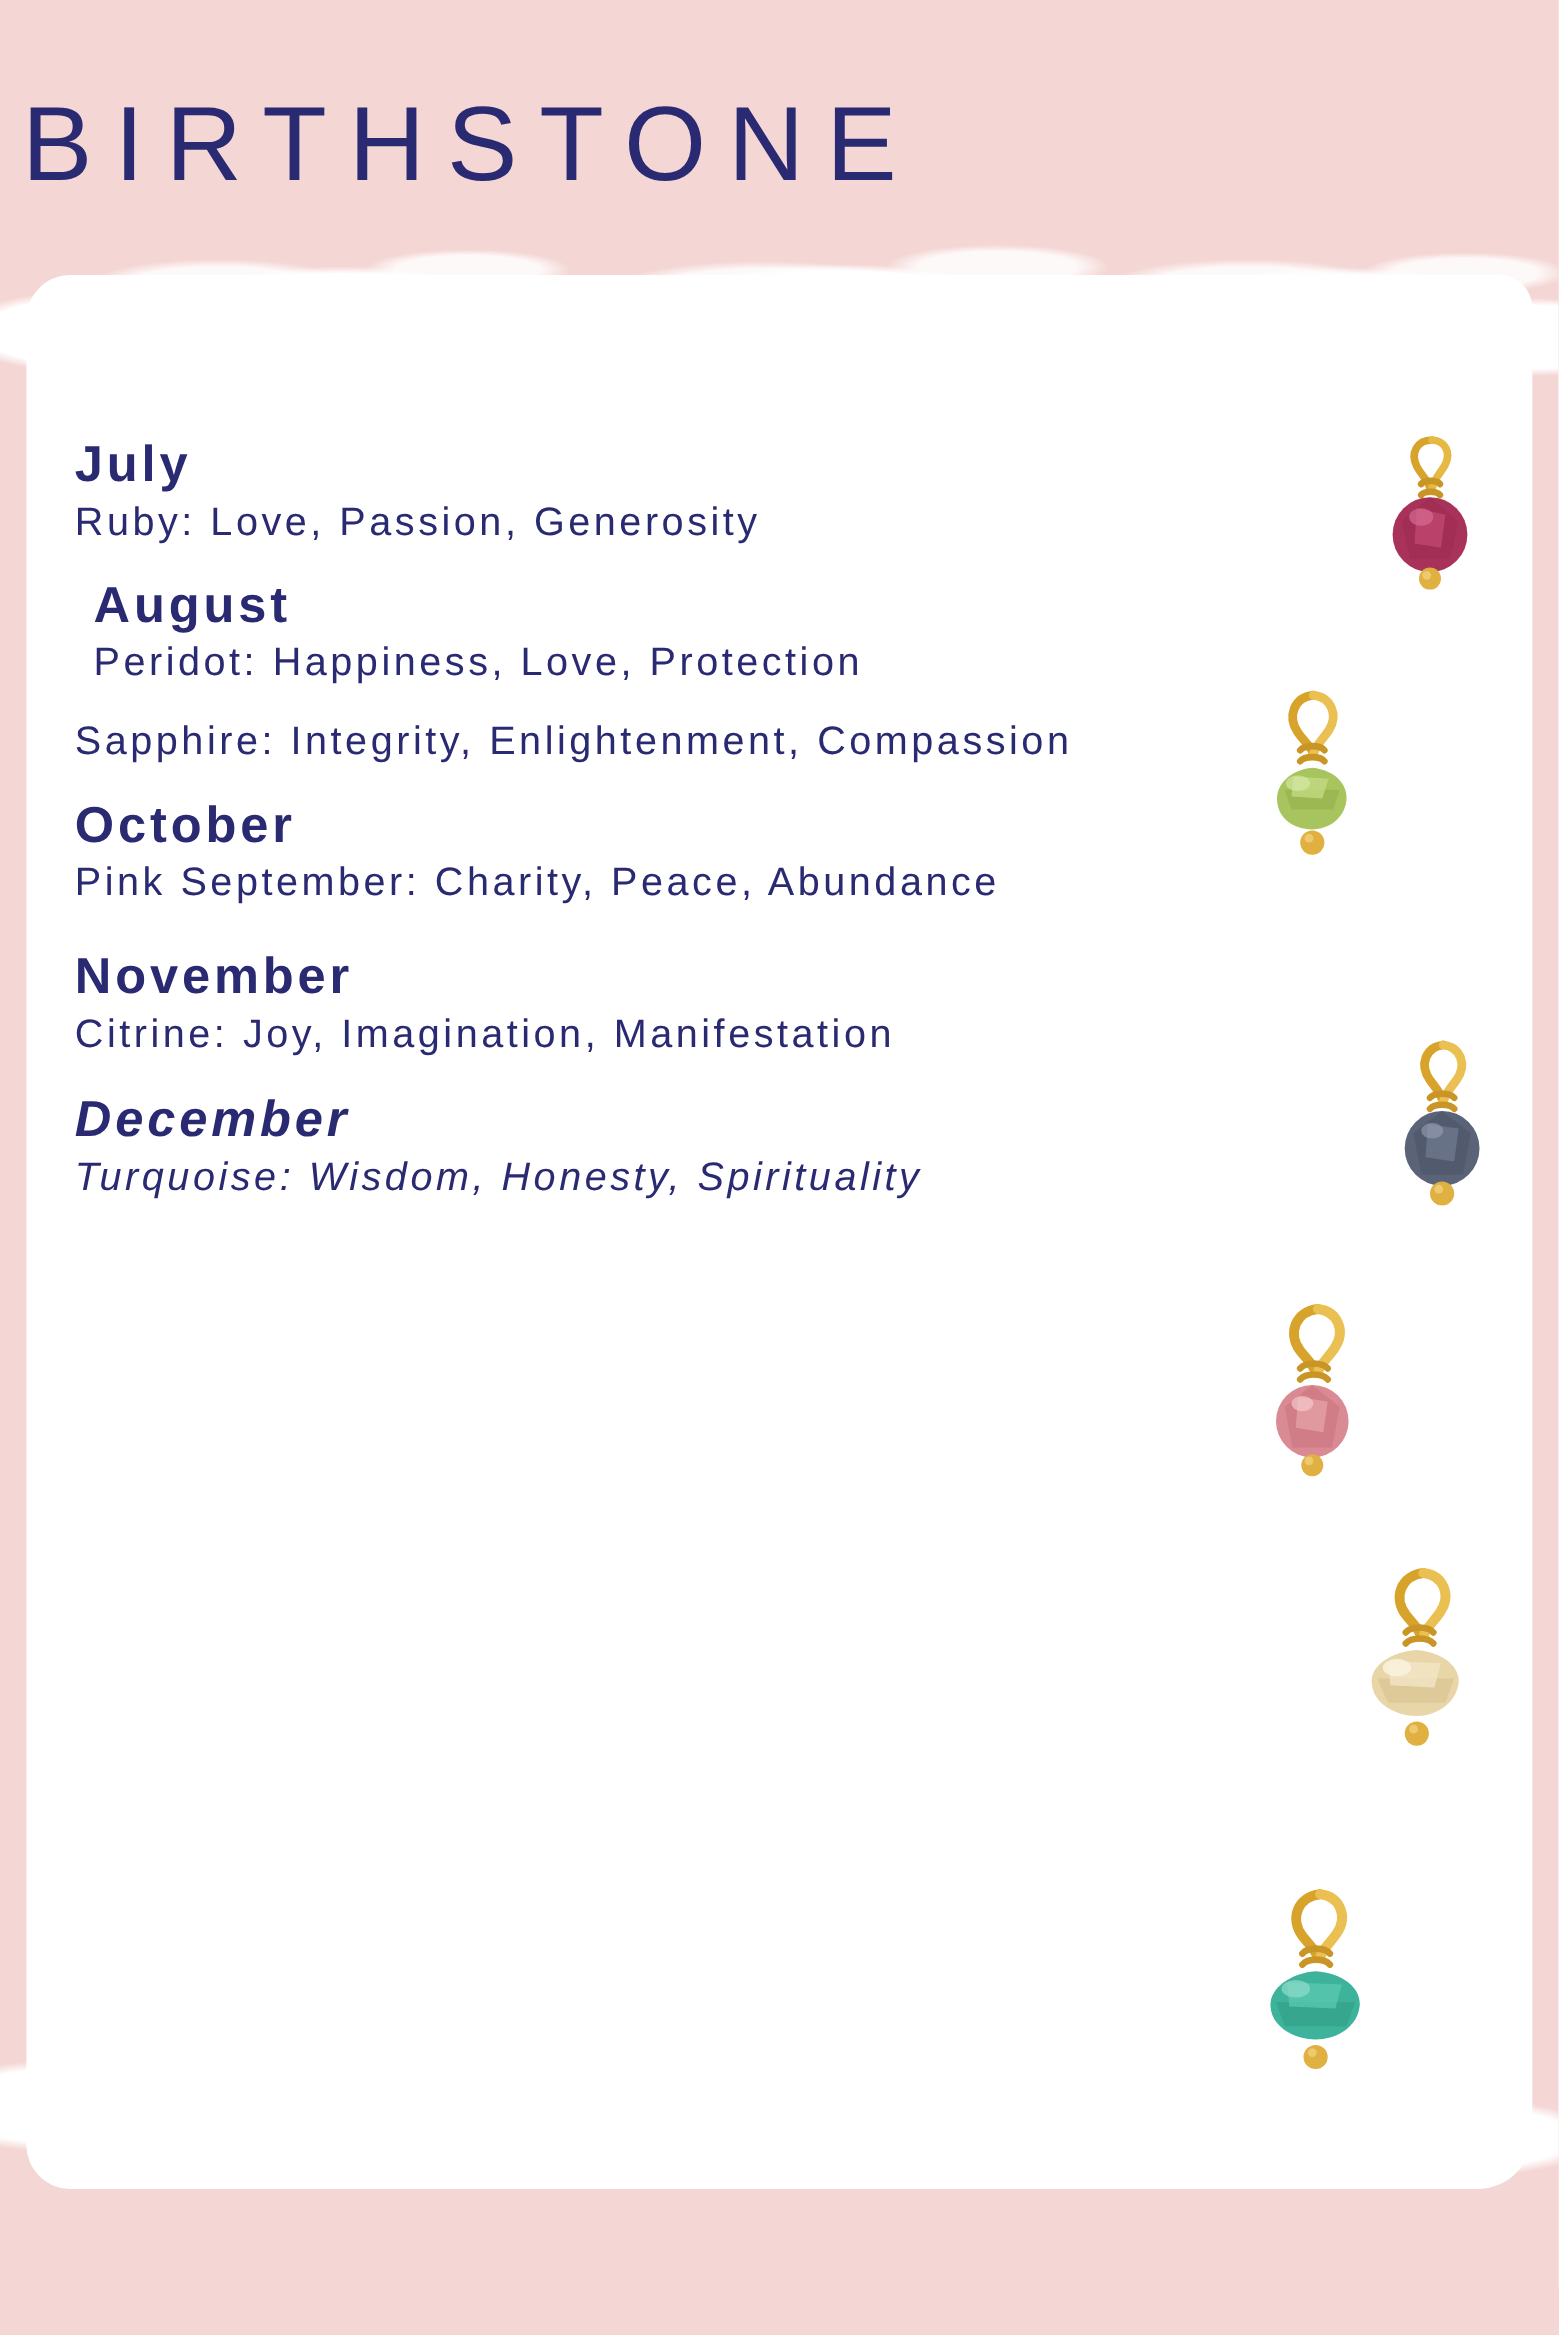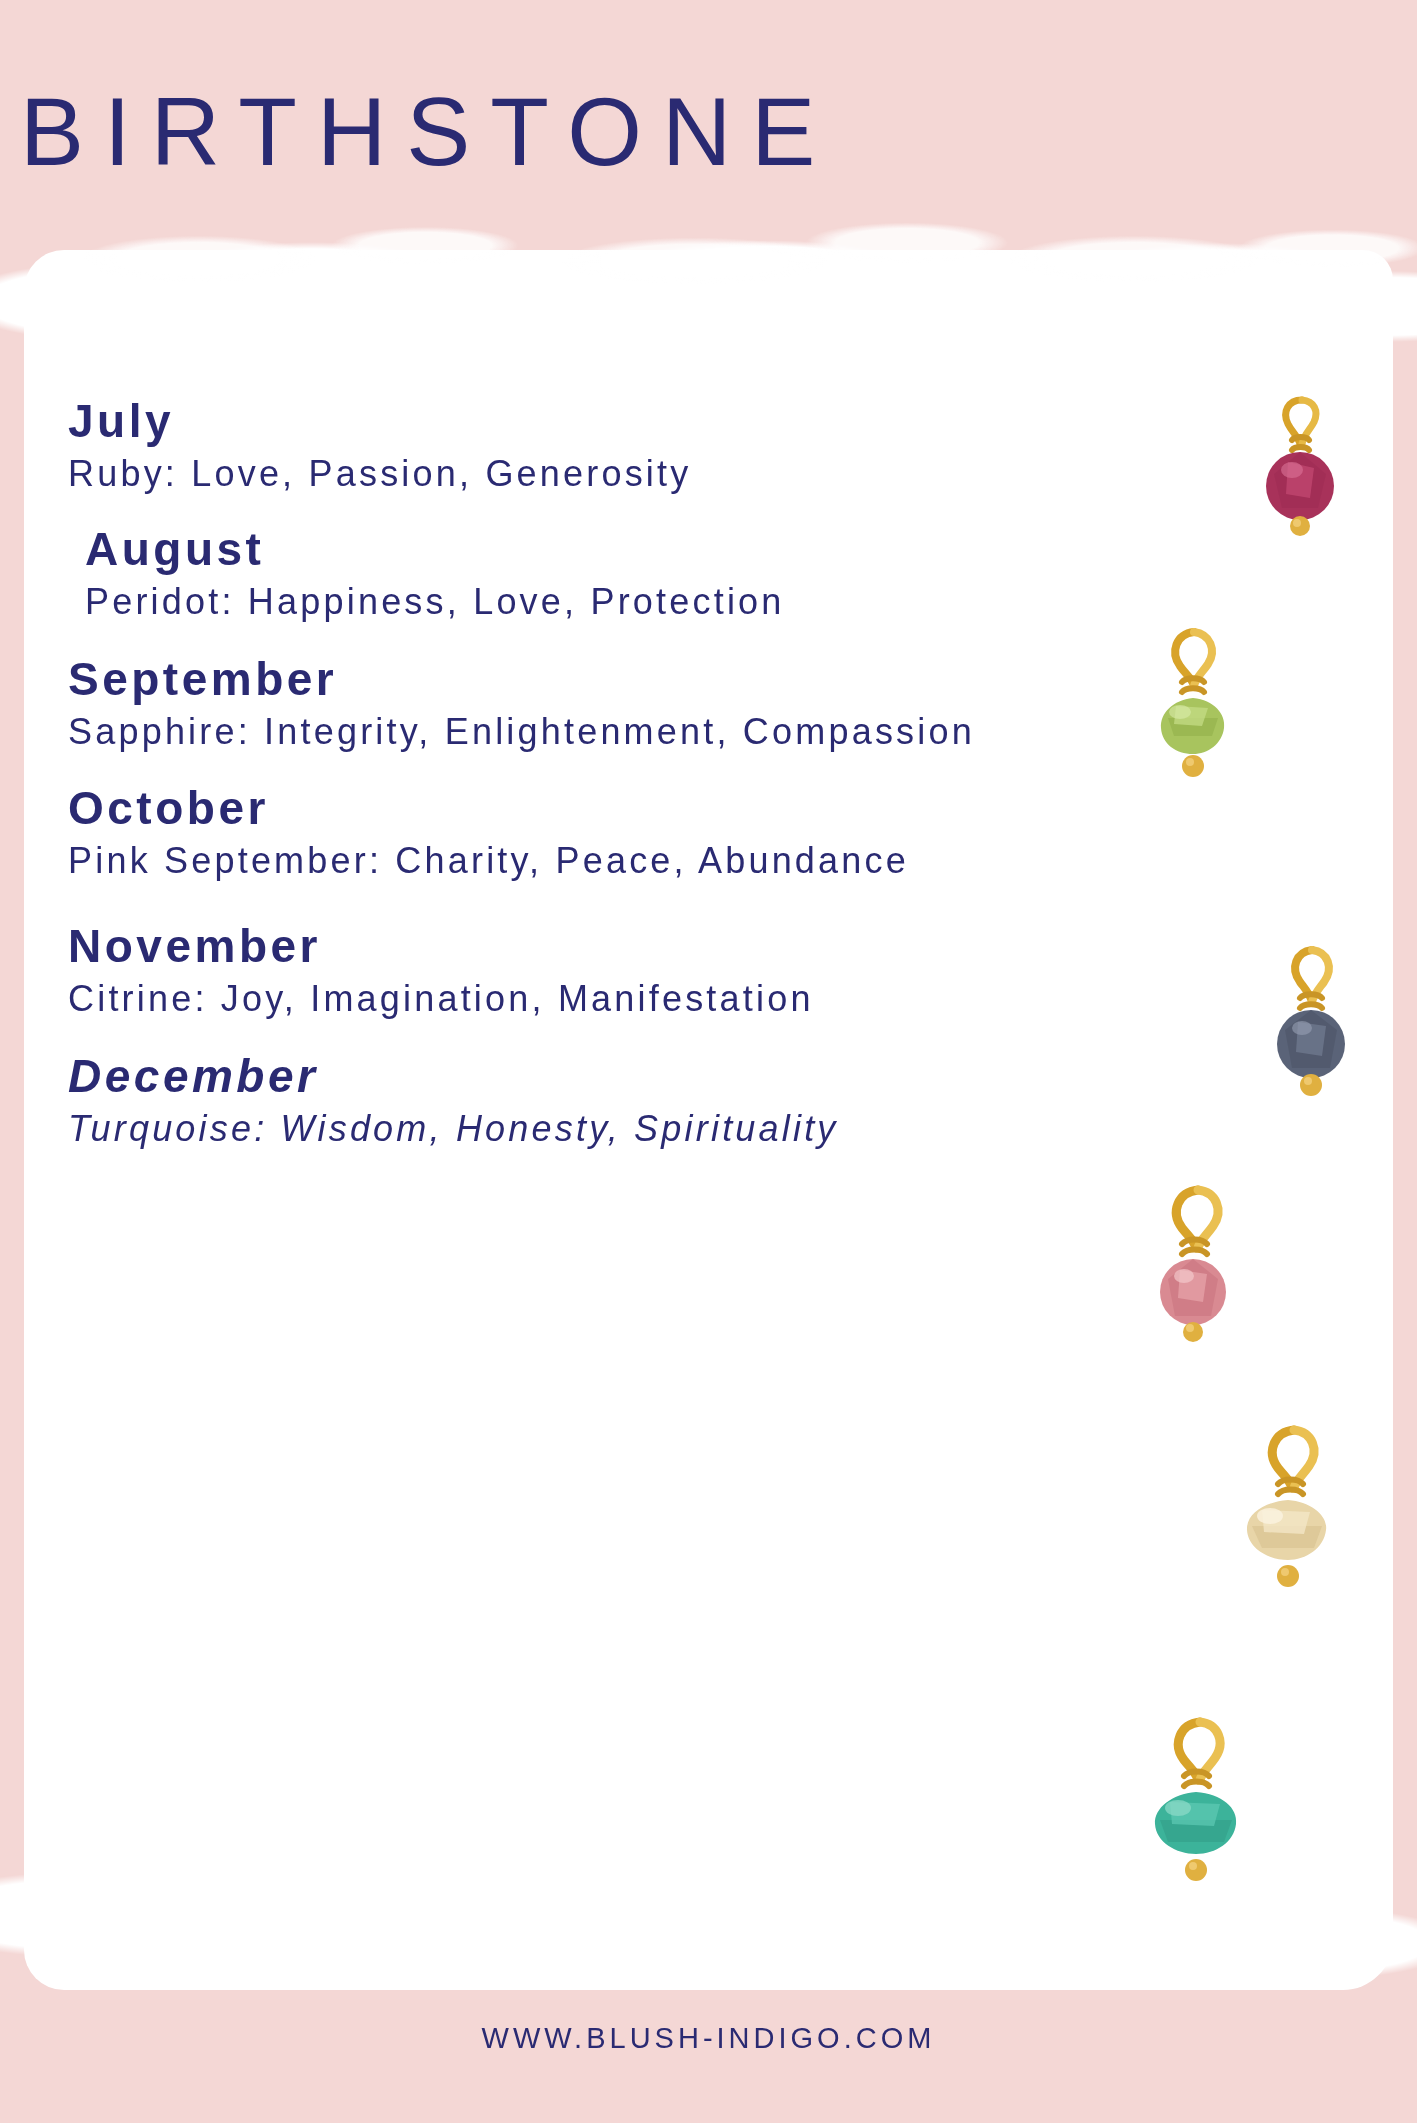--- a/index.html
+++ b/index.html
@@ -235,21 +235,20 @@
       <div class="month">July</div>
       <div class="desc">Ruby: Love, Passion, Generosity</div>
     </div>
 
     <div class="entry e-aug">
       <div class="month">August</div>
       <div class="desc">Peridot: Happiness, Love, Protection</div>
     </div>
 
     <div class="entry e-sep">
-      <div class="month">September</div>
       <div class="desc">Sapphire: Integrity, Enlightenment, Compassion</div>
     </div>
 
     <div class="entry e-oct">
       <div class="month">October</div>
       <div class="desc">Pink September: Charity, Peace, Abundance</div>
     </div>
 
     <div class="entry e-nov">
       <div class="month">November</div>
@@ -358,15 +357,14 @@
         <path d="M66 90 C92 92 108 106 106 122 C104 140 86 152 66 152 C46 152 26 140 25 122 C24 106 42 92 66 90 Z" fill="#3cb39a"></path>
         <path d="M30 118 L102 118 L94 140 L38 140 Z" fill="#2f9a84" opacity=".5"></path>
         <path d="M40 100 L90 102 L84 124 L42 122 Z" fill="#5ecab3" opacity=".7"></path>
         <ellipse cx="48" cy="106" rx="13" ry="8" fill="#8fdbc9" opacity=".7"></ellipse>
         <circle cx="66" cy="168" r="11" fill="#e0b040"></circle>
         <circle cx="63" cy="164" r="4" fill="#f2d07a" opacity=".8"></circle>
       </g>
     </svg>
   </div>
 
-  <div class="footer">WWW.BLUSH-INDIGO.COM</div>
 
 </div>
 
 </body></html>

